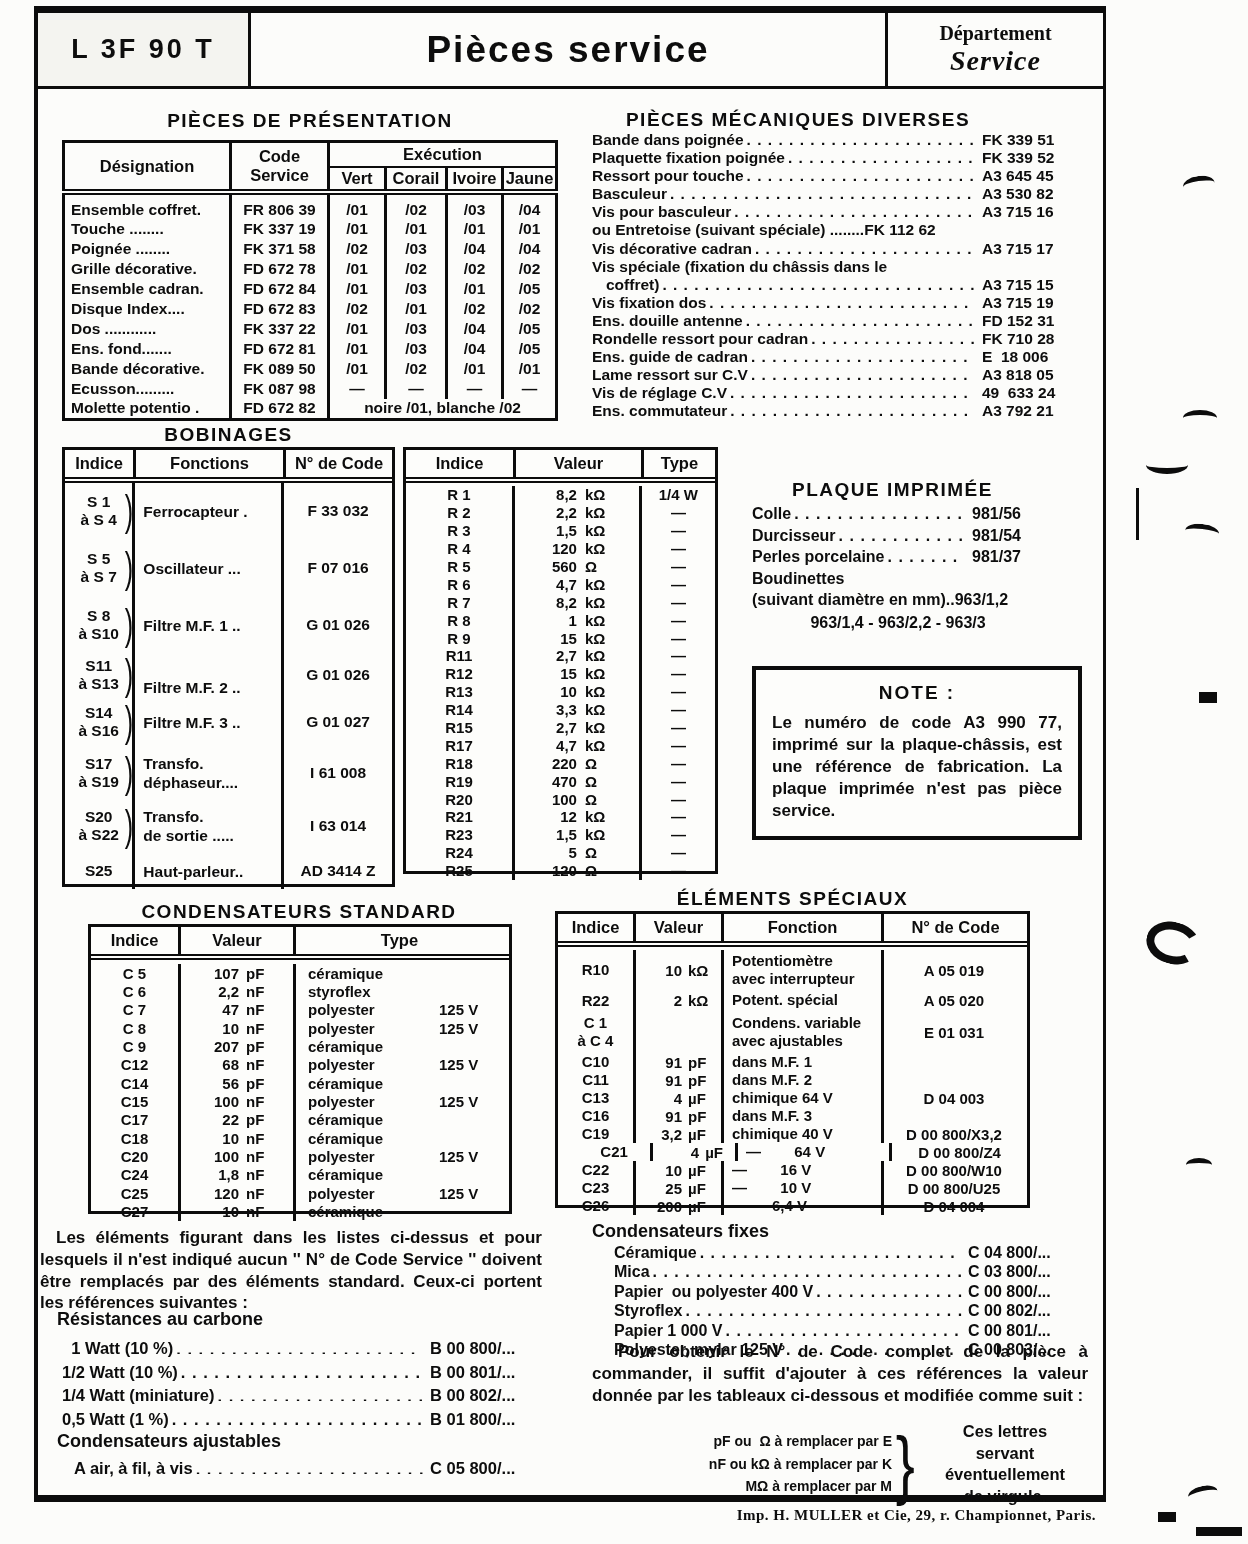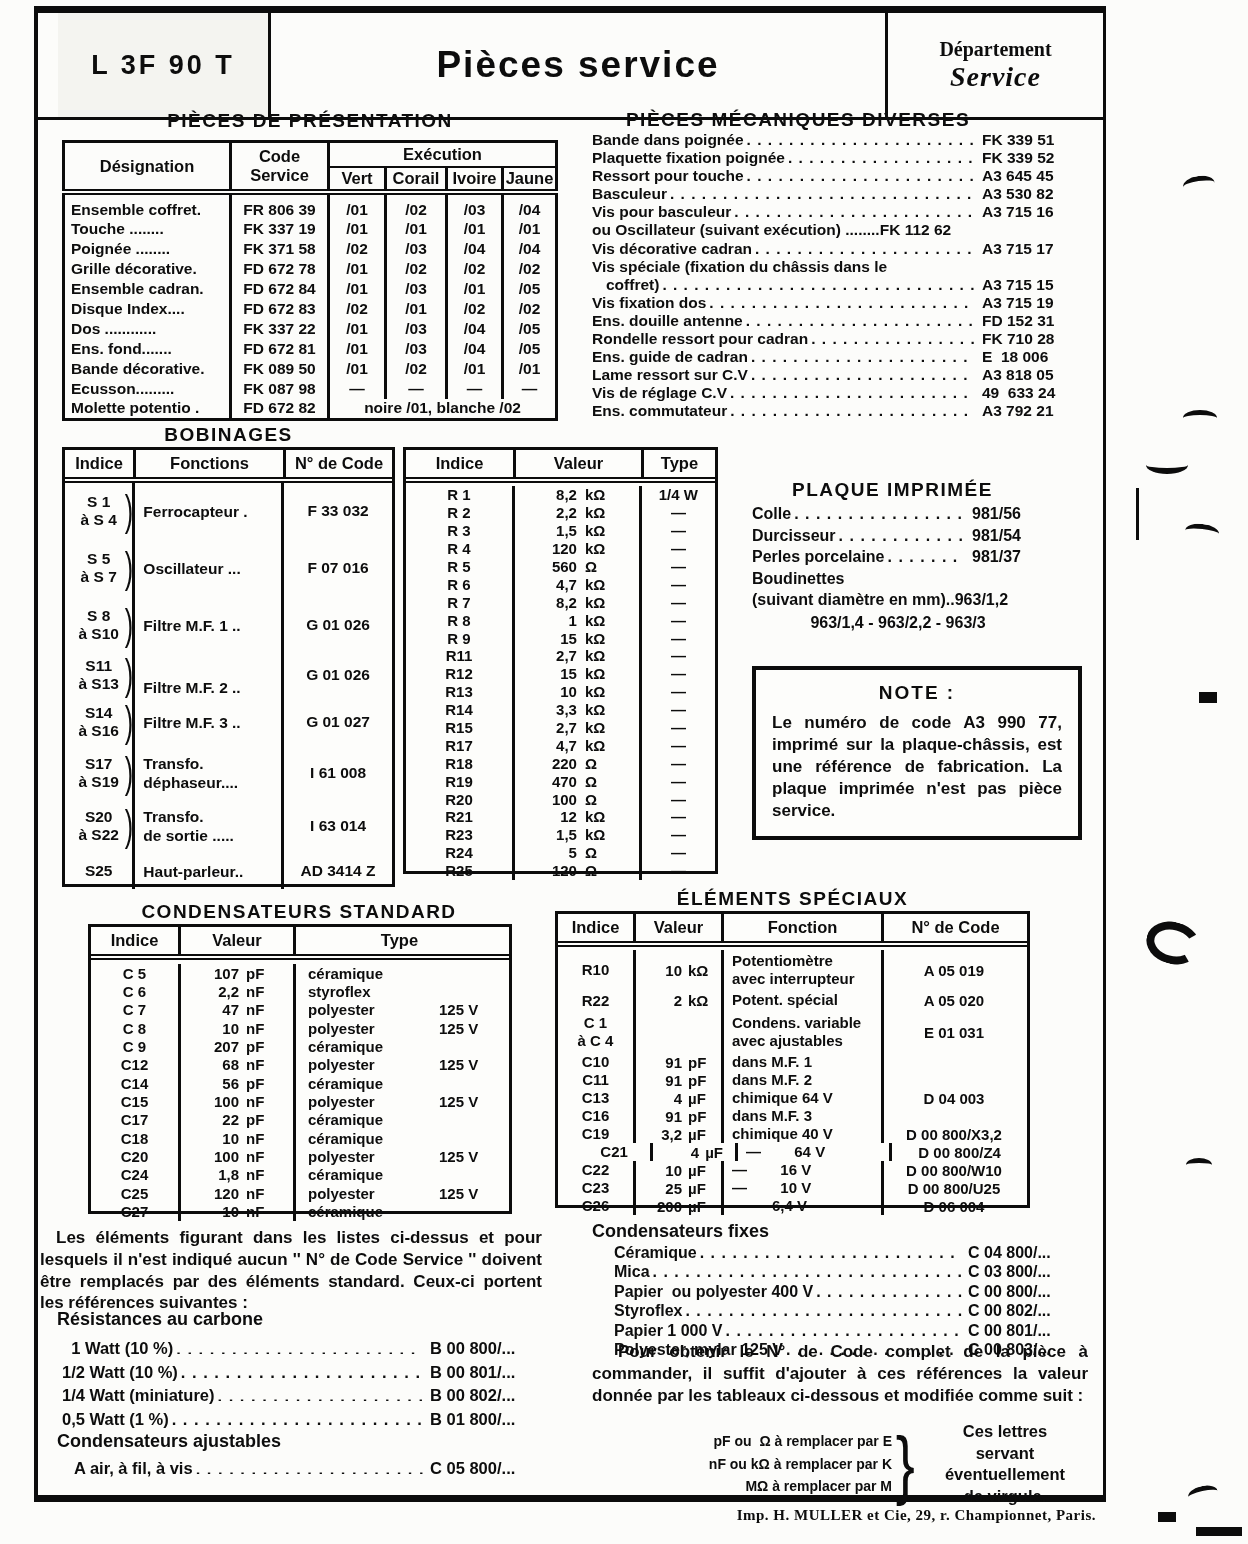--- a/index.html
+++ b/index.html
@@ -9,21 +9,21 @@
     background: #fcfcfa; color:#0d0d0d; overflow: hidden;
     font-family: "Liberation Sans", "DejaVu Sans", sans-serif;
     font-weight: 700;
   }
   .frame {
     position: absolute; left: 34px; top: 6px; width: 1072px; height: 1496px;
     border-top: 7px solid #0c0c0c; border-left: 4px solid #0c0c0c;
     border-right: 3px solid #0c0c0c; border-bottom: 7px solid #0c0c0c;
   }
   
-  .hdr { display:flex; height: 107px; border-bottom: 3px solid #0c0c0c; padding-left: 20px; }
+  .hdr { display:flex; height: 76px; border-bottom: 3px solid #0c0c0c; }
   .hdr-model { width: 213px; border-right: 3px solid #0c0c0c; display:grid; place-items:center;
     font-size: 27px; letter-spacing: 3px; background: #f4f4f0; }
   .hdr-title { flex:1; display:grid; place-items:center; font-size: 37px; letter-spacing: 2px; }
   .hdr-dept { width: 218px; border-left: 3px solid #0c0c0c; display:flex; flex-direction:column;
     align-items:center; justify-content:center; font-family:"Liberation Serif", serif; }
   .dept1 { font-size: 20px; }
   .dept2 { font-size: 28px; font-style: italic; letter-spacing: 1px; }
 
   .sec { position: absolute; }
   .title { text-align:center; font-size: 19px; letter-spacing: 1.5px; white-space: nowrap; }
@@ -759,21 +759,21 @@
         <span class="lbl">Basculeur</span>
         <span class="dots"></span>
         <span class="code" style="min-width: 104px;">A3 530 82</span>
       </div>
       <div class="dotrow">
         <span class="lbl">Vis pour basculeur</span>
         <span class="dots"></span>
         <span class="code" style="min-width: 104px;">A3 715 16</span>
       </div>
       <div class="dotrow">
-        <span class="lbl">ou Oscillateur (suivant exécution) ........</span>
+        <span class="lbl">ou Entretoise (suivant spéciale) ........</span>
         <span class="code" style="min-width: 104px;">FK 112 62</span>
       </div>
       <div class="dotrow">
         <span class="lbl">Vis décorative cadran</span>
         <span class="dots"></span>
         <span class="code" style="min-width: 104px;">A3 715 17</span>
       </div>
       <div class="dotrow">
         <span class="lbl">Vis spéciale (fixation du châssis dans le</span>
       </div>
@@ -984,21 +984,21 @@
         </div>
         <div class="erow" style="height: 18px;">
           <div class="ei">
             <div>C26</div>
           </div>
           <div class="ev">
             <span class="n">200</span>
             <span class="u">µF</span>
           </div>
           <div class="ef"><div>—      6,4 V</div></div>
-          <div class="ec">D 06 004</div>
+          <div class="ec">D 04 004</div>
         </div>
       </div>
   </div>
 
   <div class="sec subhead" style="left:592px; top:1221px;">Condensateurs fixes</div>
   <div class="sec fixlist" style="left:614px; top:1243px; width:466px;" id="fix-list">
       <div class="dotrow">
         <span class="lbl">Céramique</span>
         <span class="dots"></span>
         <span class="code" style="min-width: 112px;">C 04 800/...</span>

